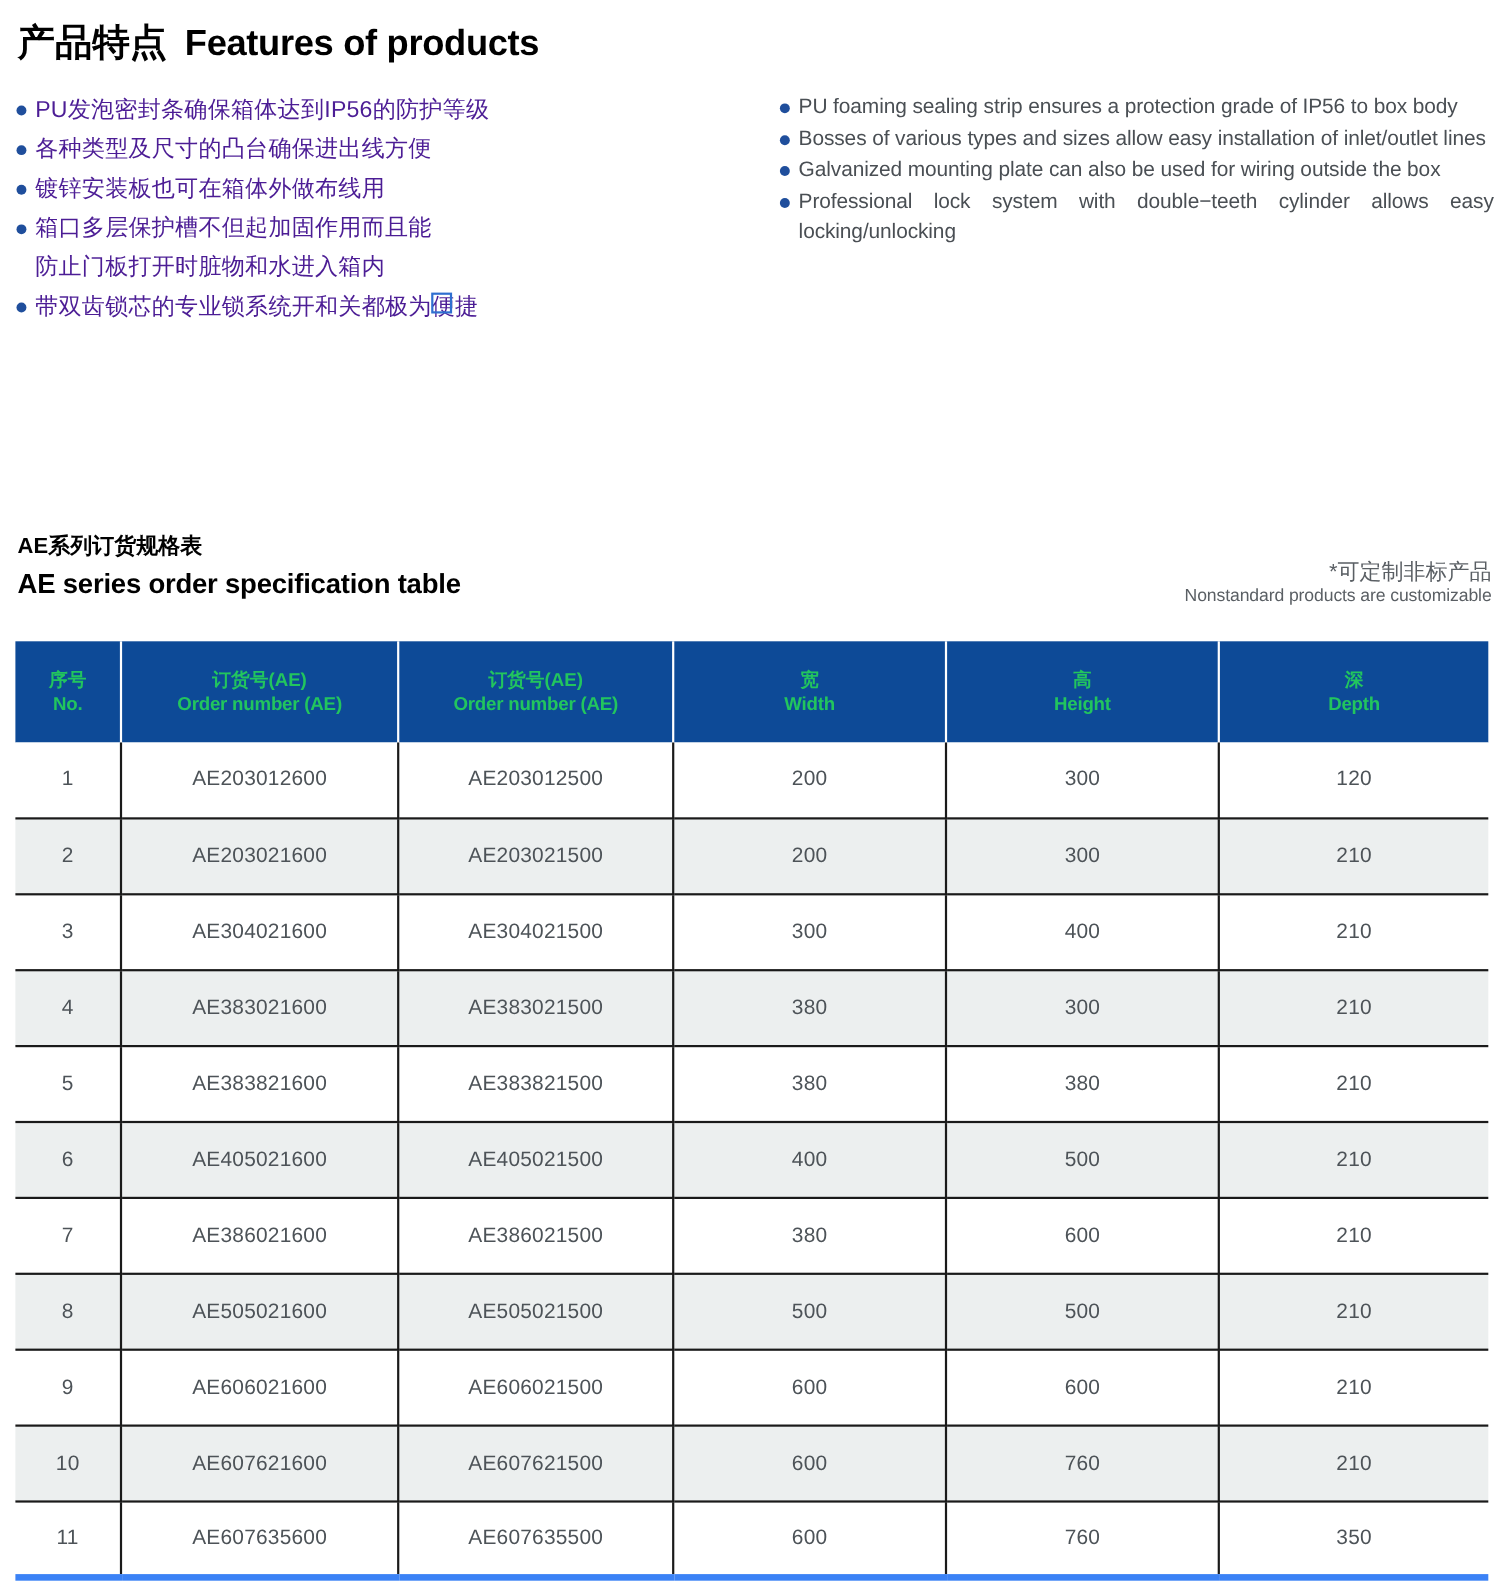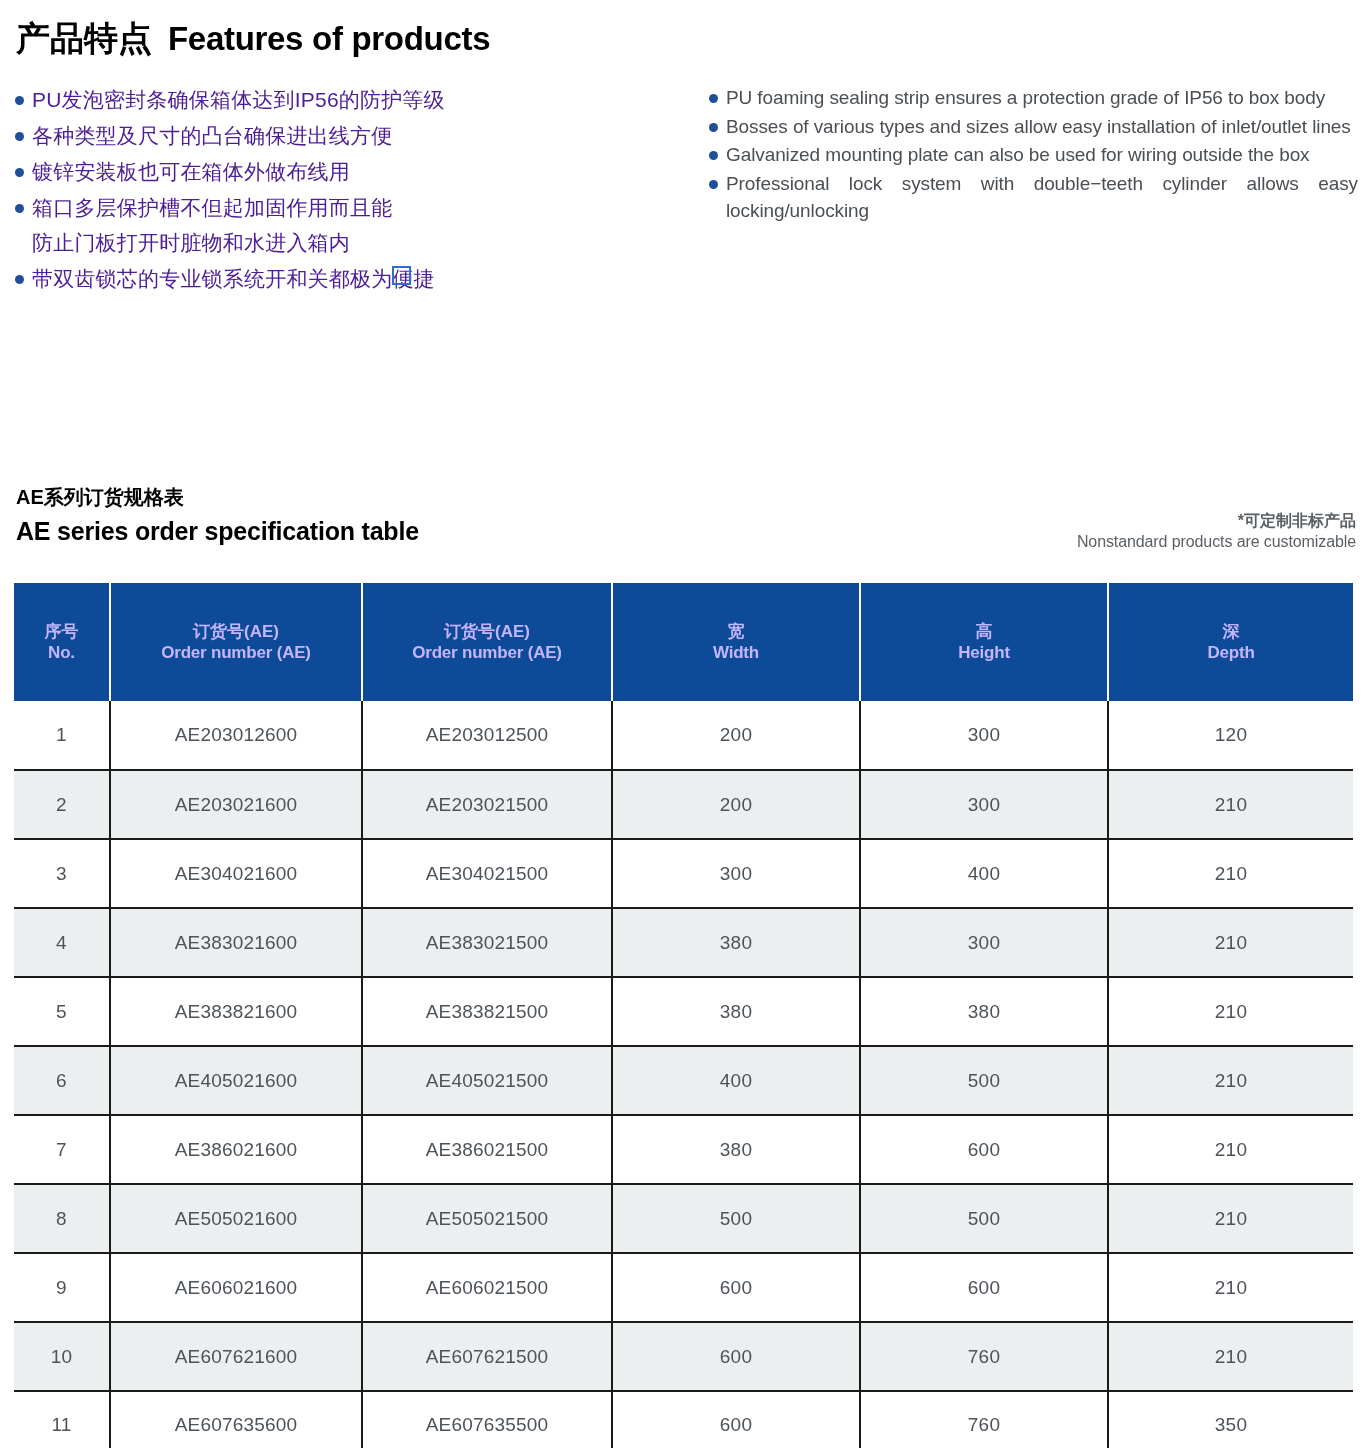--- a/index.html
+++ b/index.html
@@ -120,43 +120,43 @@
     letter-spacing: -0.2px;
   }
 
   .note {
     position: absolute;
     right: 10px;
     top: 510px;
     text-align: right;
     color: #5a5f64;
   }
-  .note .cn { font-size: 16px; line-height: 21px; font-weight: bold; }
+  .note .cn { font-size: 20px; line-height: 21px; }
   .note .en { font-size: 16px; line-height: 22px; letter-spacing: -0.1px; }
 
   
   .spec-table {
     position: absolute;
     left: 14px;
     top: 583px;
     width: 1339px;
     border-collapse: collapse;
     table-layout: fixed;
   }
   .spec-table col.c-no    { width: 96px; }
   .spec-table col.c-ord1  { width: 252px; }
   .spec-table col.c-ord2  { width: 250px; }
   .spec-table col.c-w     { width: 248px; }
   .spec-table col.c-h     { width: 248px; }
   .spec-table col.c-d     { width: 245px; }
 
   .spec-table thead th {
     background: #0d4a97;
-    color: #c4b5fd;
-    height: 118px;
+    color: #22c55e;
+    height: 92px;
     text-align: center;
     vertical-align: middle;
     border-right: 2px solid #ffffff;
     font-weight: 700;
     padding: 0;
     margin-top: 18px;
   }
   .spec-table thead th:last-child { border-right: none; }
   .spec-table thead th .h-cn {
     display: block;

